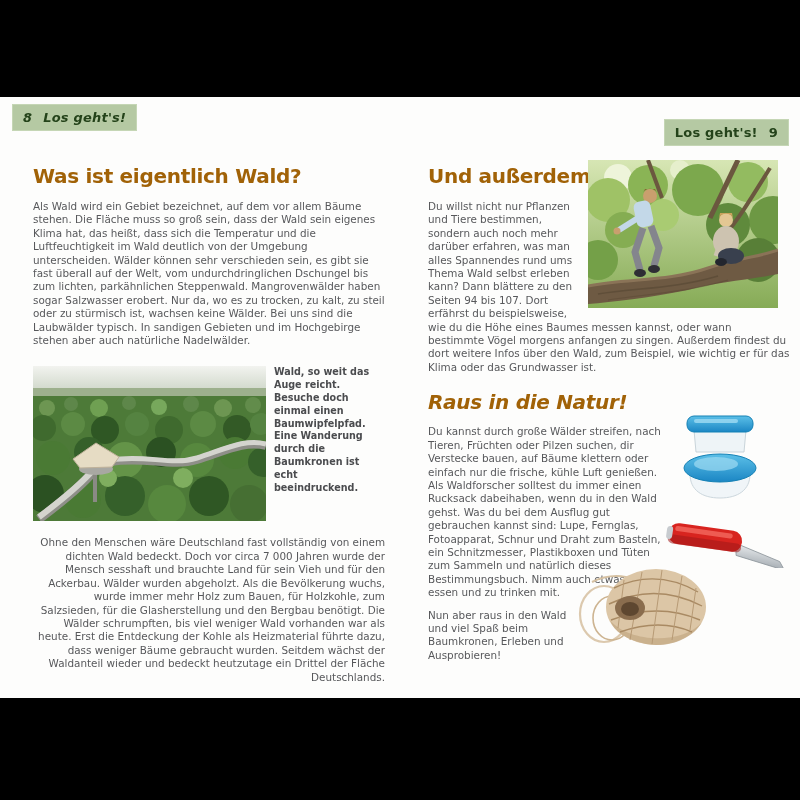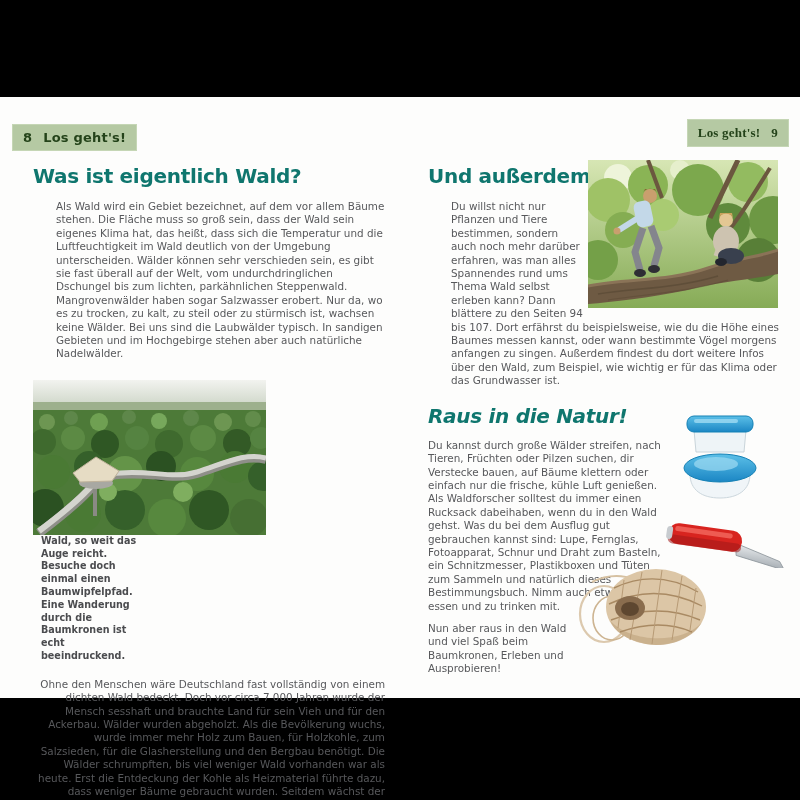--- a/index.html
+++ b/index.html
@@ -7,36 +7,36 @@
     width:800px;height:800px;background:#000;position:relative;overflow:hidden;
     font-family:"DejaVu Sans","Liberation Sans",sans-serif;
   }
   .page{
     position:absolute;top:97px;left:0;width:800px;height:601px;background:#fdfdfc;
   }
   .badge{
     position:absolute;background:#b5c9a3;color:#24431a;font-weight:bold;
     font-size:13px;padding:5px 10px;letter-spacing:.2px;border:1px solid #c5d6b5;
   }
-  .badge-left{top:27px;left:12px;}
-  .badge-right{top:22px;right:11px;font-family:Liberation Serif, serif;}
+  .badge-left{top:7px;left:12px;font-style:italic;}
+  .badge-right{top:22px;right:11px;}
   .badge .num{display:inline-block;}
   .badge-left .num{margin-right:11px;}
   .badge-right .num{margin-left:11px;}
   .col{position:absolute;top:67px;}
   .col-left{left:33px;width:352px;}
   .col-right{left:428px;width:362px;height:530px;}
   h1{
-    margin:0;font-size:20px;font-weight:800;color:#0f766e;letter-spacing:-0.3px;
+    margin:0;font-size:20px;font-weight:800;color:#a16207;letter-spacing:-0.3px;
   }
   .body-text{
     font-size:10.4px;line-height:13.4px;color:#57585b;margin:0;
   }
-  .p-top{margin-top:12px;margin-left:23px;}
-  .figure-row{display:flex;margin-top:19px;flex-direction:column;}
+  .p-top{margin-top:12px;}
+  .figure-row{display:flex;margin-top:19px;}
   .canopy-box{width:233px;height:155px;flex:none;}
   .canopy-box svg{display:block;}
   .photo-caption{
     width:110px;margin-left:8px;font-size:9.6px;font-weight:bold;
     line-height:12.8px;color:#4b4c4f;
   }
   .p-bottom{margin-top:15px;text-align:right;}
   .wrap-spacer{float:right;width:206px;height:114px;}
   .tree-photo{position:absolute;top:-4px;left:160px;width:190px;height:148px;}
   .h2-right{margin-top:16px;font-style:italic;}

